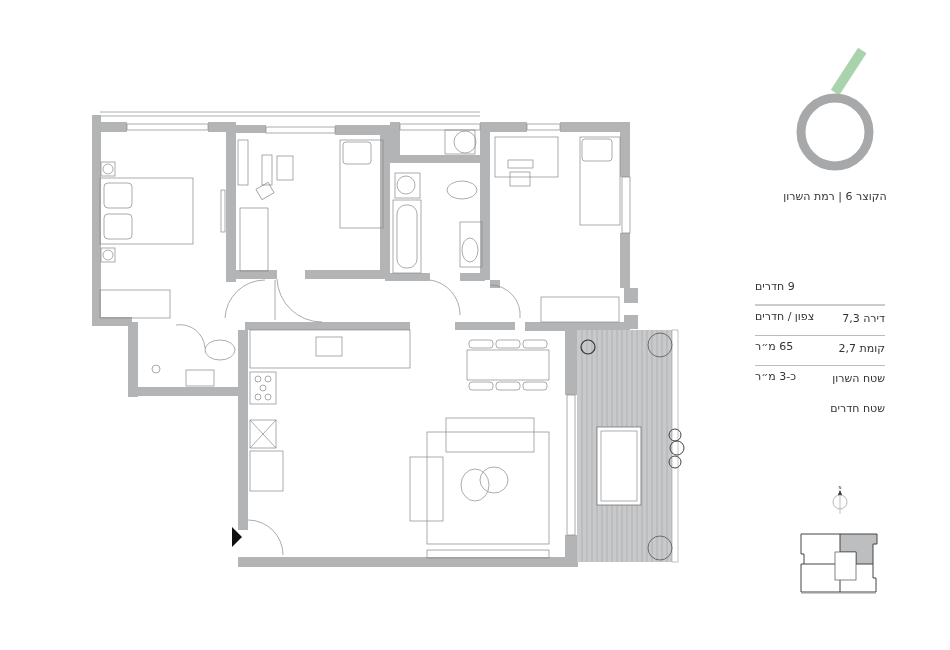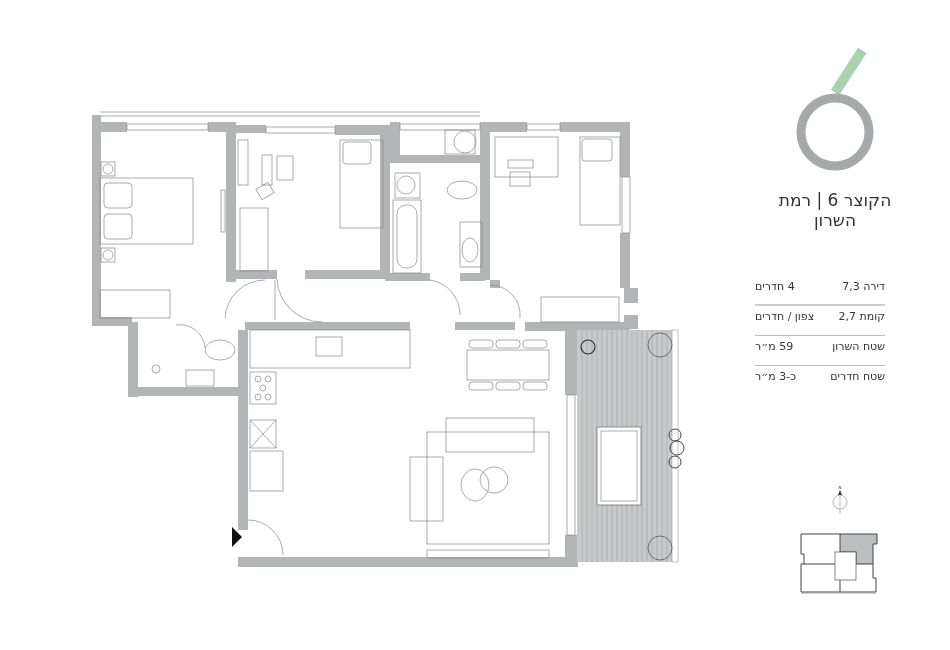--- a/index.html
+++ b/index.html
@@ -1,24 +1,24 @@
 <!DOCTYPE html>
 <html><head>
 <meta charset="utf-8">
 <style>
   html,body{margin:0;padding:0;background:#fff;}
   body{width:950px;height:650px;position:relative;overflow:hidden;font-family:"DejaVu Sans","Liberation Sans",sans-serif;color:#333;}
   #plan{position:absolute;left:0;top:0;}
   .logo{position:absolute;left:790px;top:40px;width:100px;height:140px;}
-  .project-title{position:absolute;left:760px;top:190px;width:150px;text-align:center;font-size:17px;color:#333;direction:rtl;}
+  .project-title{position:absolute;left:760px;top:190px;width:150px;text-align:center;font-size:11px;color:#333;direction:rtl;}
   .specs{position:absolute;left:755px;top:276px;width:130px;direction:rtl;}
   .spec-row{display:flex;justify-content:space-between;font-size:11px;height:30px;line-height:22px;border-bottom:1px solid #bbb;box-sizing:border-box;}
   .spec-row.first{border-bottom:2px solid #ccc;}
   .spec-row.last{border-bottom:none;}
-  .spec-label{color:#333;}
+  .spec-label{color:#333;margin-top:32px;}
   .spec-value{color:#333;}
   .compass{position:absolute;left:828px;top:484px;width:24px;height:36px;}
   .keyplan{position:absolute;left:798px;top:530px;width:84px;height:66px;}
 </style>
 </head>
 <body>
 
 <svg id="plan" width="950" height="650" viewBox="0 0 950 650">
 
   <g stroke="#999" stroke-width="0.8" fill="none">
@@ -205,29 +205,29 @@
 
 <svg class="logo" viewBox="0 0 100 140">
   <rect x="40" y="0" width="10" height="50" fill="#a9d3ad" transform="rotate(33 45 25) translate(15 -2)"></rect>
   <circle cx="45" cy="92" r="34" fill="none" stroke="#a7a8aa" stroke-width="9"></circle>
 </svg>
 <div class="project-title">הקוצר 6 | רמת השרון</div>
 
 <div class="specs">
   <div class="spec-row first">
     <span class="spec-label">דירה 7,3</span>
-    <span class="spec-value">4 חדרים</span>
+    <span class="spec-value">9 חדרים</span>
   </div>
   <div class="spec-row">
     <span class="spec-label">קומת 2,7</span>
     <span class="spec-value">צפון / חדרים</span>
   </div>
   <div class="spec-row">
     <span class="spec-label">שטח השרון</span>
-    <span class="spec-value">59 מ״ר</span>
+    <span class="spec-value">65 מ״ר</span>
   </div>
   <div class="spec-row last">
     <span class="spec-label">שטח חדרים</span>
     <span class="spec-value">כ-3 מ״ר</span>
   </div>
 </div>
 
 <svg class="compass" viewBox="0 0 24 36">
   <text x="12" y="5" font-size="4" text-anchor="middle" fill="#333" font-family="DejaVu Sans, sans-serif">N</text>
   <polygon points="12,6 10,11 14,11" fill="#111"></polygon>

